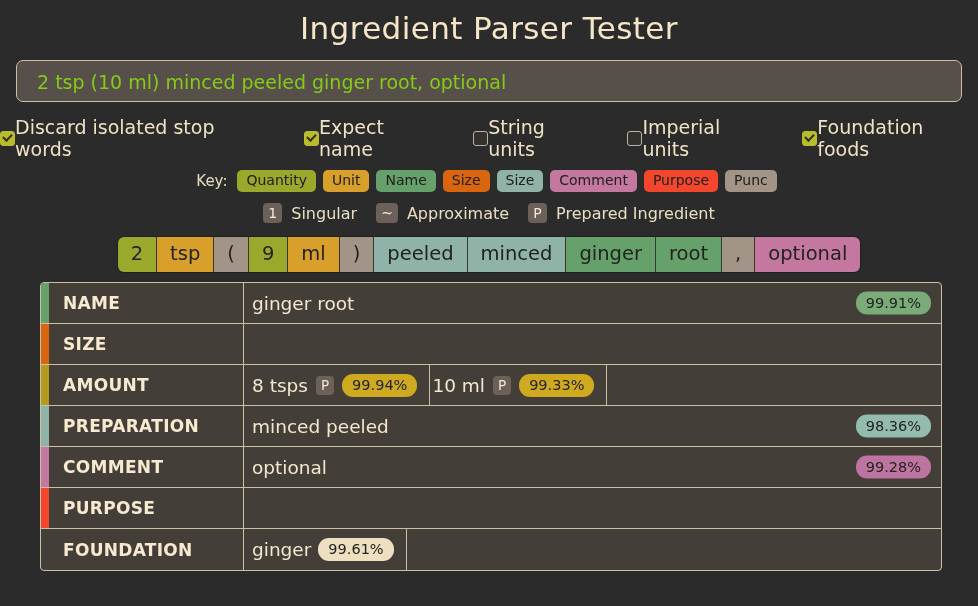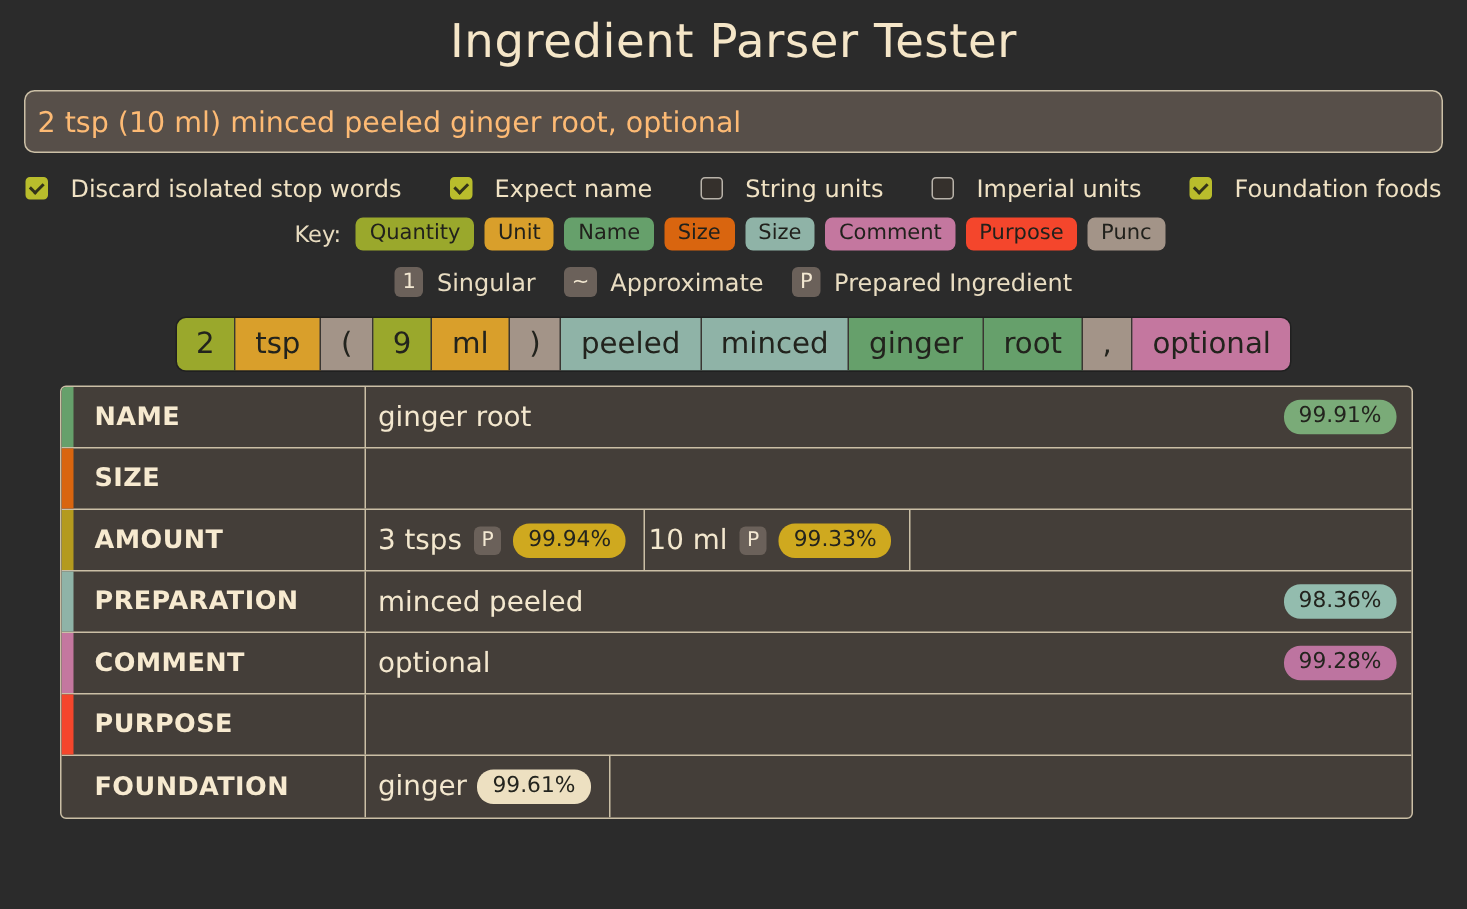--- a/index.html
+++ b/index.html
@@ -30,41 +30,41 @@
 
   
   .input-wrap { padding: 8px 16px 0 16px; }
   .ingredient-input {
     display: block;
     width: 100%;
     height: 42px;
     background: #574f49;
     border: 1px solid #cbbfa6;
     border-radius: 7px;
-    color: #fdba74;
+    color: #84cc16;
     font-family: "DejaVu Sans", sans-serif;
     font-size: 19px;
-    padding: 2px 12px 0 8px;
+    padding: 2px 12px 0 20px;
     outline: none;
   }
 
   
   .options-row {
     display: flex;
     justify-content: center;
     align-items: center;
     gap: 32px;
     padding: 14px 0 0 0;
   }
   .option {
     display: flex;
     align-items: center;
-    gap: 15px;
+    gap: 0;
     color: #f0e2c4;
-    font-size: 16px;
+    font-size: 19px;
     cursor: pointer;
   }
   .cbox {
     width: 15px; height: 15px;
     border-radius: 3px;
     display: inline-flex;
     align-items: center;
     justify-content: center;
     flex: 0 0 auto;
   }
@@ -337,21 +337,21 @@
           <div class="accent" style="background: rgb(217, 101, 15);"></div>
           <div class="rlabel">SIZE</div>
           <div class="rvalue"></div>
         </div>
         <div class="rrow">
           <div class="accent" style="background: rgb(180, 154, 30);"></div>
           <div class="rlabel">AMOUNT</div>
           <div class="rvalue">
             <div class="groups">
               <div class="group">
-                <span class="vtext">3 tsps</span>
+                <span class="vtext">8 tsps</span>
                 <span class="inline-flag">P</span>
                 <span class="pct" style="background: rgb(207, 169, 31);">99.94%</span>
               </div>
               <div class="group">
                 <span class="vtext">10 ml</span>
                 <span class="inline-flag">P</span>
                 <span class="pct" style="background: rgb(207, 169, 31);">99.33%</span>
               </div>
             </div>
           </div>

